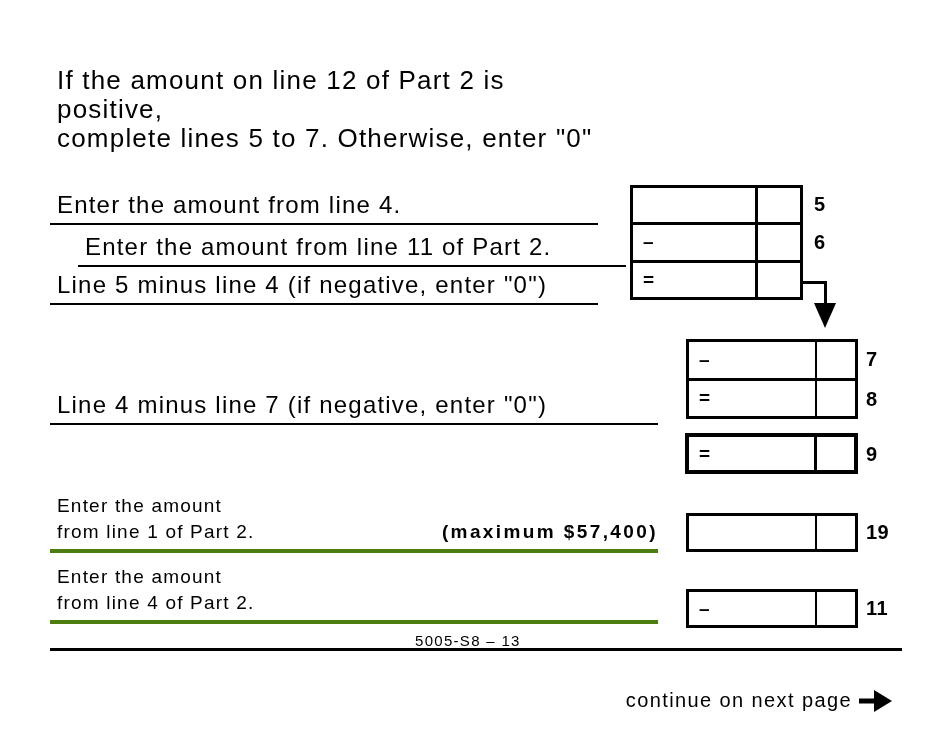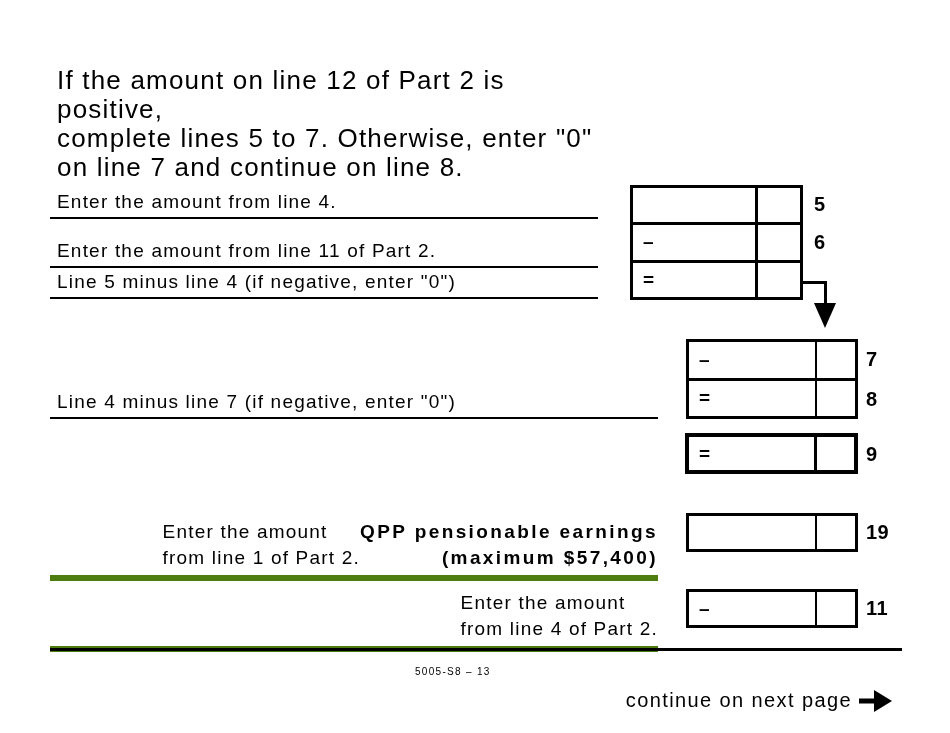--- a/index.html
+++ b/index.html
@@ -20,33 +20,32 @@
     left: 57px; top: 66px; width: 540px;
     font-size: 26px; line-height: 29px; letter-spacing: 1.2px;
   }
 
   
   .linelabel {
     left: 50px;
     display: flex; align-items: flex-end;
     border-bottom: 2px solid #000;
     padding: 0 0 4px 7px;
-    font-size: 19px; letter-spacing: 1.2px;
+    font-size: 24px; letter-spacing: 1.2px;
     white-space: nowrap;
   }
   .w-short { width: 548px; }
   .w-long  { width: 608px; }
 
   
   .dualrow {
     left: 50px; width: 608px; height: 57px;
-    display: flex; justify-content: flex-end; align-items: flex-end;
-    border-bottom: 6px solid #4d7c0f;
+    display: flex; justify-content: space-between; align-items: flex-end;
+    border-bottom: 4px solid #4d7c0f;
     padding: 0 0 4px 7px;
-    margin-top: 28px;
   }
   .dualrow .left-part  { font-size: 19px; line-height: 26px; letter-spacing: 1.2px; }
   .dualrow .right-part { font-size: 19px; line-height: 26px; letter-spacing: 2.4px;
                          font-weight: bold; text-align: right; }
 
   
   .amt-table { border: 3px solid #000; background: #fff; display: flex; flex-direction: column; }
   .amt-row { flex: 1; display: flex; }
   .amt-row + .amt-row { border-top: 3px solid #000; }
   .cell-main { display: flex; align-items: center; padding-left: 10px;
@@ -77,41 +76,40 @@
   .elbow-v { left: 824px; top: 281px; width: 3px;  height: 24px; background: #000; }
   .down-arrow {
     left: 814px; top: 303px; width: 0; height: 0;
     border-left: 11px solid transparent;
     border-right: 11px solid transparent;
     border-top: 25px solid #000;
   }
 
   
   .bottom-rule { left: 50px; top: 648px; width: 852px; height: 3px; background: #000; }
-  .form-code { left: 415px; top: 666px; font-size: 10px; letter-spacing: 1.3px; }
+  .form-code { left: 415px; top: 632px; font-size: 15px; letter-spacing: 1.3px; }
   .continue-wrap {
     left: 500px; top: 660px; width: 393px;
     display: flex; justify-content: flex-end; align-items: center; gap: 7px;
     font-size: 20px; letter-spacing: 1.4px; white-space: nowrap; margin-top: 29px;
   }
 </style>
 </head>
 <body>
 
 <div class="page">
 
   <div class="abs instruction">
     <div>If the amount on line 12 of Part 2 is positive,</div>
     <div>complete lines 5 to 7. Otherwise, enter "0"</div>
-    <div>on line 7 and continue on line 8.</div>
   </div>
 
   <div class="abs linelabel w-short" style="top:191px;">Enter the amount from line 4.</div>
 
-  <div class="abs linelabel w-short" style="top:240px;">Enter the amount from line 11 of Part 2.</div>
+  <div class="abs linelabel w-short" style="top:233px;margin-left:28px;">Enter the amount from line 11 of Part 2.</div>
 
   <div class="abs linelabel w-short" style="top:271px;">Line 5 minus line 4 (if negative, enter "0")</div>
 
   <div class="abs amt-table tableA">
     <div class="amt-row">
       <div class="cell-main"></div>
       <div class="cell-cents"></div>
     </div>
     <div class="amt-row">
       <div class="cell-main">
@@ -161,21 +159,20 @@
     </div>
   </div>
   <div class="abs linenum" style="left:866px; top:443px;">9</div>
 
   <div class="abs dualrow" style="top:496px;">
     <div class="left-part">
       <div>Enter the amount</div>
       <div>from line 1 of Part 2.</div>
     </div>
     <div class="right-part">
-      <div>QPP pensionable earnings</div>
       <div>(maximum $57,400)</div>
     </div>
   </div>
   <div class="abs amt-table box10">
     <div class="amt-row">
       <div class="cell-main"></div>
       <div class="cell-cents"></div>
     </div>
   </div>
   <div class="abs linenum" style="left:866px; top:521px;">19</div>

